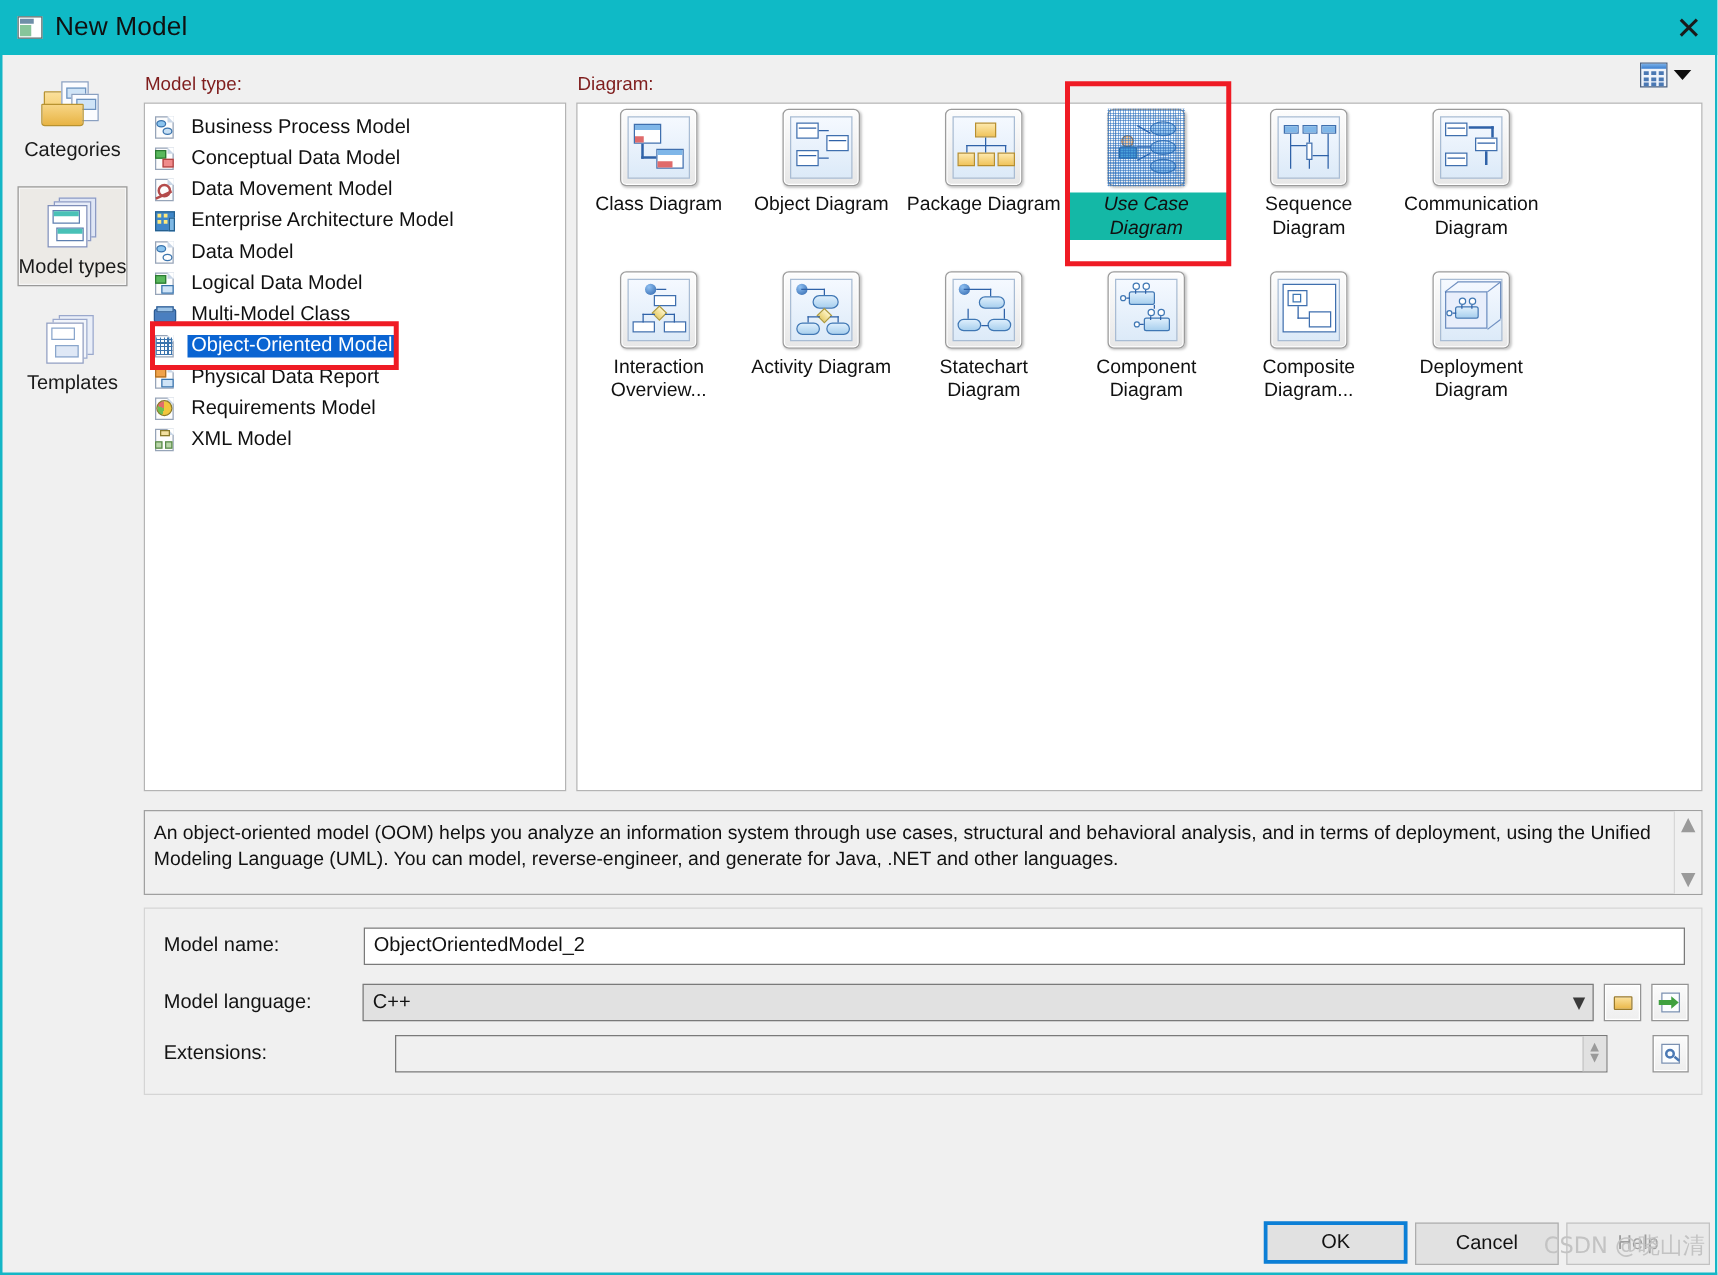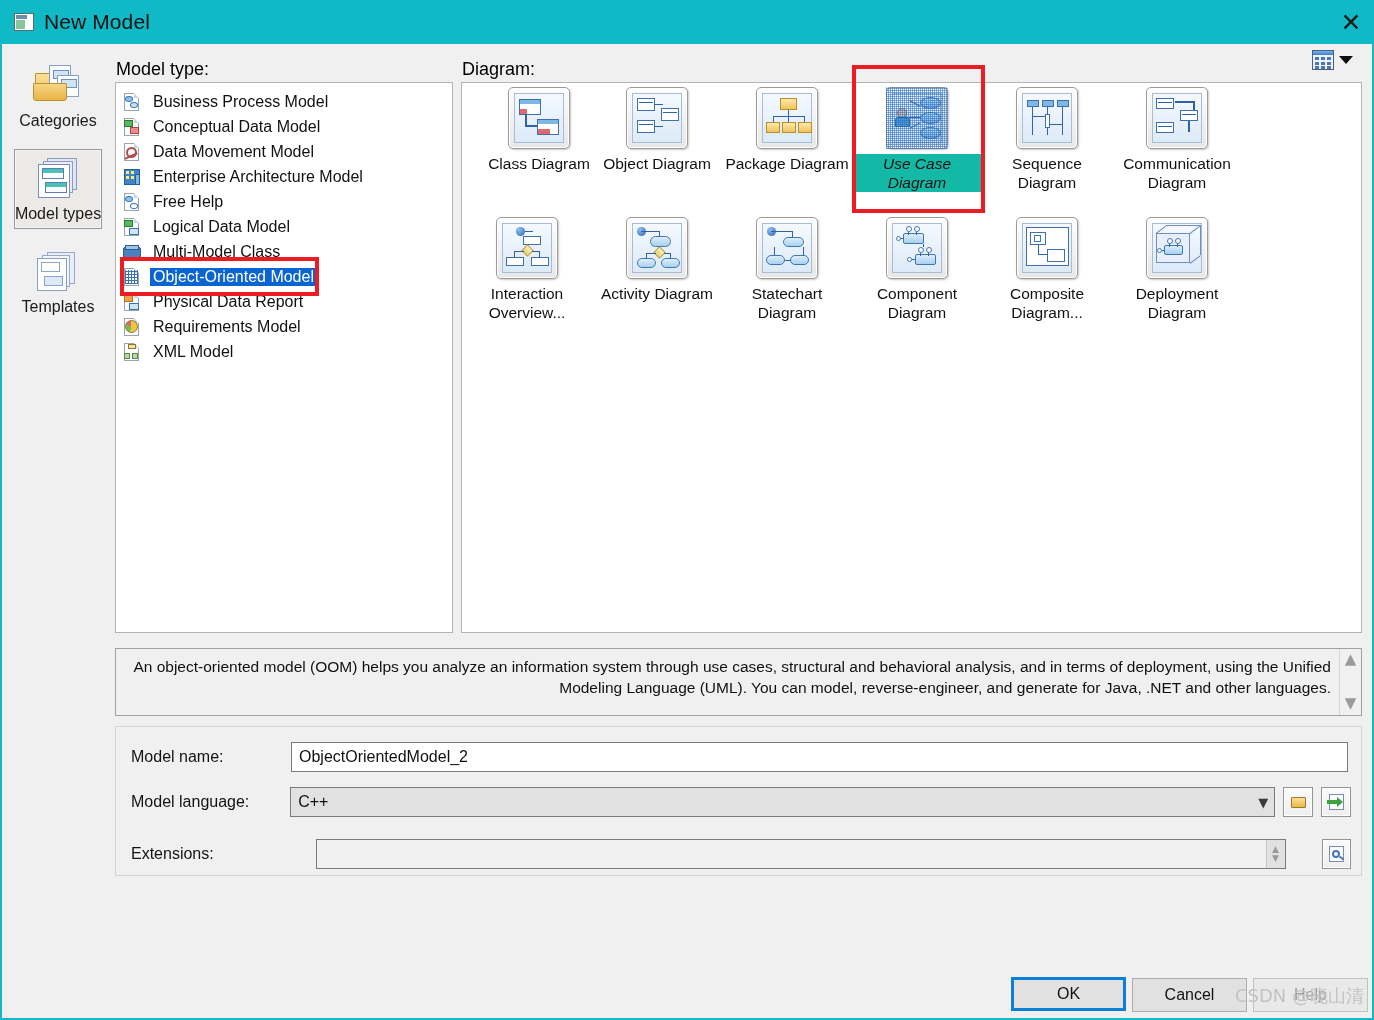--- a/index.html
+++ b/index.html
@@ -85,21 +85,21 @@
 
   
   .ico-tp .s1{position:absolute;left:14px;top:3px;width:28px;height:32px;background:#e9eef8;border:1px solid #9aa8cc;}
   .ico-tp .s2{position:absolute;left:9px;top:6px;width:28px;height:32px;background:#f2f5fb;border:1px solid #9aa8cc;}
   .ico-tp .s3{position:absolute;left:4px;top:9px;width:30px;height:33px;background:#ffffff;border:1px solid #8e9cc0;}
   .ico-tp .w1{position:absolute;left:8px;top:13px;width:19px;height:10px;background:#fff;border:1px solid #8aa6cc;}
   .ico-tp .w2{position:absolute;left:11px;top:27px;width:19px;height:10px;background:#dfe8f6;border:1px solid #8aa6cc;}
 
   
   .sect-label {
-    position: absolute; font-size: 18px; color: #000000;
+    position: absolute; font-size: 15px; color: #7f1d1d;
   }
   
   #modeltype-list {
     position: absolute; left: 113px; top: 82px; width: 338px; height: 551px;
     background: #ffffff; border: 1px solid #b4b4b4;
     overflow: hidden;
   }
   .mt-row {
     height: 25px; display: flex; align-items: center; padding-left: 6px; cursor: pointer;
   }
@@ -171,21 +171,20 @@
   #view-grid-icon .cell{position:absolute;width:4px;height:3px;background:#4a78b4;}
   #view-caret {
     width:0;height:0;border-left:7px solid transparent;border-right:7px solid transparent;
     border-top:8px solid #0d0d0d;
   }
   
   #desc-box {
     position: absolute; left: 113px; top: 648px; width: 1247px; height: 68px;
     background: #f0f0f0; border: 1px solid #a0a0a0;
     display: flex;
-    text-align: right;
   }
   #desc-text {
     flex: 1; padding: 7px 8px 0 7px; font-size: 15.5px; color: #111; line-height: 21px;
   }
   #desc-scroll {
     width: 22px; border-left: 1px solid #d7d7d7; background:#f0f0f0;
     display:flex; flex-direction:column; justify-content:space-between; align-items:center;
     padding: 4px 0 6px 0;
   }
   .chev { color:#9a9a9a; font-size:15px; line-height:12px; font-family:"DejaVu Sans",sans-serif; cursor:pointer;}
@@ -335,21 +334,21 @@
       </span>
       <span class="mt-lbl">Enterprise Architecture Model</span>
     </div>
 
     <div class="mt-row">
       <span class="mt-ico">
         <span class="docbase"></span>
         <span class="badge" style="left:3px;top:4px;width:8px;height:6px;background:#8cc4ee;border:1px solid #3b74ad;border-radius:50%;"></span>
         <span class="badge" style="left:8px;top:11px;width:8px;height:6px;background:#ffffff;border:1px solid #3b74ad;border-radius:50%;"></span>
       </span>
-      <span class="mt-lbl">Free Help</span>
+      <span class="mt-lbl">Data Model</span>
     </div>
 
     <div class="mt-row">
       <span class="mt-ico">
         <span class="docbase"></span>
         <span class="badge" style="left:2px;top:3px;width:9px;height:7px;background:#59b85c;border:1px solid #2c7a33;"></span>
         <span class="badge" style="left:7px;top:11px;width:10px;height:7px;background:#cfe4f7;border:1px solid #3b74ad;"></span>
       </span>
       <span class="mt-lbl">Logical Data Model</span>
     </div>
@@ -394,21 +393,21 @@
         <span class="badge" style="left:2px;top:11px;width:6px;height:6px;background:#b9d6a8;border:1px solid #5a8a4a;"></span>
         <span class="badge" style="left:10px;top:11px;width:6px;height:6px;background:#b9d6a8;border:1px solid #5a8a4a;"></span>
       </span>
       <span class="mt-lbl">XML Model</span>
     </div>
   </div>
 
   <div id="diagram-panel">
     <div class="dg-grid">
 
-      <div class="dg-item" style="left:12px; top:4px;">
+      <div class="dg-item" style="left:0px; top:4px;">
         <div class="dg-icon-wrap">
             <div class="dg-icon">
               <div class="dg-inner">
           <span class="bx" style="left:4px;top:5px;width:22px;height:16px;"></span>
           <span class="bxh" style="left:5px;top:6px;width:20px;height:4px;"></span>
           <span class="badge" style="position:absolute;left:5px;top:15px;width:7px;height:5px;background:#e06b6b;"></span>
           <span class="bx" style="left:22px;top:25px;width:22px;height:16px;"></span>
           <span class="bxh" style="left:23px;top:26px;width:20px;height:4px;"></span>
           <span class="badge" style="position:absolute;left:23px;top:35px;width:12px;height:5px;background:#e06b6b;"></span>
           <span class="ln" style="left:10px;top:21px;width:2px;height:12px;"></span>
@@ -668,21 +667,21 @@
         <span style="display:block;width:15px;height:11px;background:linear-gradient(#fbe09a,#eab84a);border:1px solid #9a7a2a;border-radius:1px;"></span>
       </span>
       <span class="sq-btn">
         <span style="display:block;position:relative;width:15px;height:16px;background:#fbfdff;border:1px solid #7b90b0;">
           <span style="position:absolute;left:-3px;top:5px;width:11px;height:4px;background:#3fa03f;"></span>
           <span style="position:absolute;left:7px;top:2px;border-width:5px 0 5px 6px;border-style:solid;border-color:transparent transparent transparent #3fa03f;"></span>
         </span>
       </span>
     </div>
 
-    <div class="frow" style="top:112px;gap:28px;">
+    <div class="frow" style="top:101px;gap:28px;">
       <span class="flabel">Extensions:</span>
       <span class="finput fdisabled" style="width:990px; padding-right:0; background:#f0f0f0;">
         <span style="flex:1;" title=""></span>
         <span class="spin">
           <span class="chev" style="font-size:9px;line-height:7px;">▲</span>
           <span class="chev" style="font-size:9px;line-height:7px;">▼</span>
         </span>
       </span>
       <span class="sq-btn">
         <span style="display:block;position:relative;width:15px;height:16px;background:#fbfdff;border:1px solid #7b90b0;">

